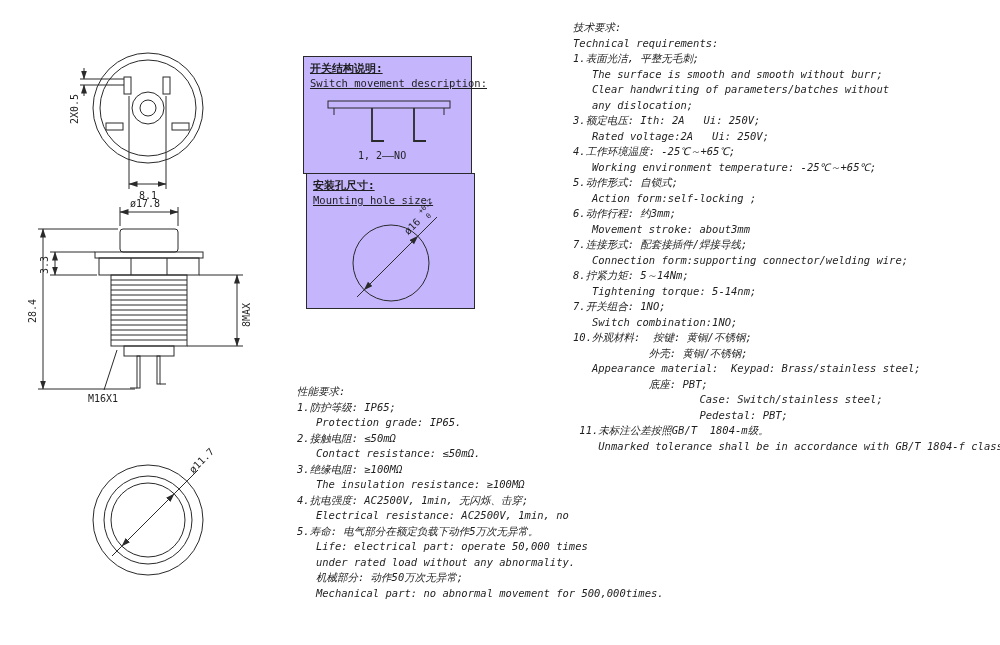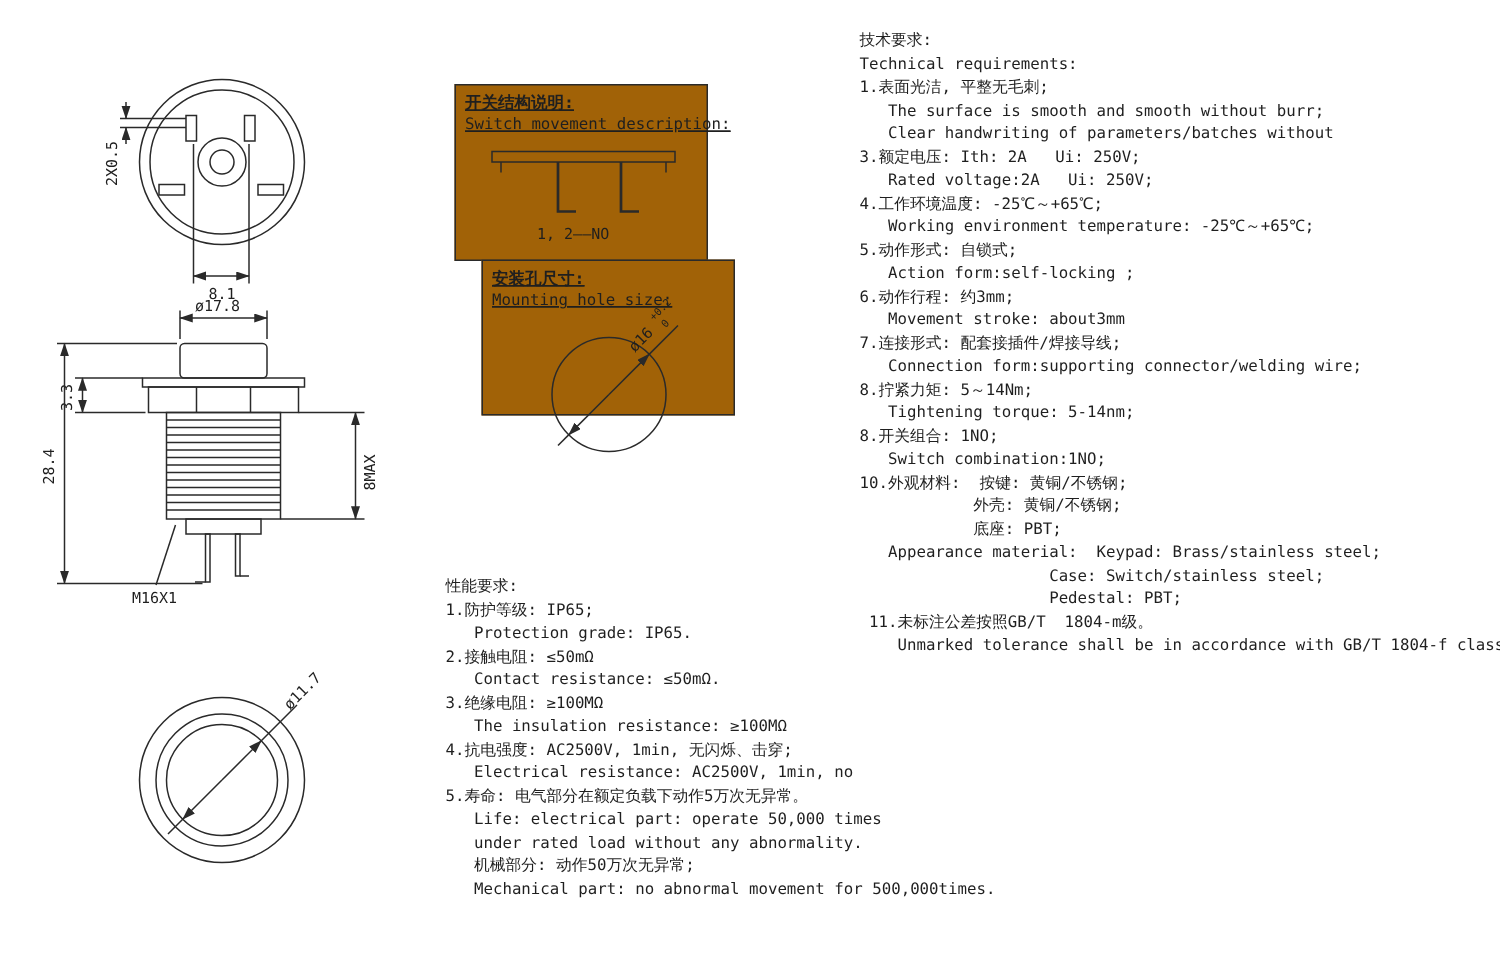--- a/index.html
+++ b/index.html
@@ -16,39 +16,38 @@
   .abs { position: absolute; }
   svg { overflow: visible; }
   svg text { font-family: "DejaVu Sans Mono", "Liberation Mono", monospace; fill: #1f1f1f; }
   .ln  { stroke: #2a2a2a; stroke-width: 1; fill: none; }
   .thick { stroke-width: 1.8; }
   .dim { font-size: 10px; }
   .tol { font-size: 7px; }
   .panel {
     position: absolute;
     border: 1px solid #2a2a2a;
-    background: #a16207;
+    background: #c4b5fd;
     padding: 4px 6px 0 6px;
-    text-decoration: underline;
   }
   .panel-title-zh {
     font-weight: bold;
     font-size: 11px;
     line-height: 15px;
     text-decoration: underline;
     white-space: pre;
   }
   .panel-title-en {
     font-size: 10.5px;
     line-height: 15px;
     text-decoration: underline;
     white-space: pre;
   }
   .text-block { position: absolute; font-size: 10.5px; }
-  .tline { line-height: 15.5px; height: 15.5px; white-space: pre; }
+  .tline { line-height: 15.5px; height: 15.5px; white-space: pre; font-style: italic; }
 </style>
 </head>
 <body>
 
 <div class="sheet">
 
   <svg class="abs" style="left:0;top:0" width="300" height="645" viewBox="0 0 300 645">
     <defs>
       <marker id="arr" markerWidth="12" markerHeight="8" refX="8.5" refY="3" orient="auto-start-reverse" markerUnits="userSpaceOnUse">
         <path d="M0,0 L9,3 L0,6 Z" fill="#2a2a2a"></path>
@@ -133,21 +132,21 @@
     <svg width="155" height="76" viewBox="0 0 155 76">
       <rect class="ln" x="18" y="10" width="122" height="7"></rect>
       <line class="ln" x1="24" y1="17" x2="24" y2="24"></line>
       <line class="ln" x1="134" y1="17" x2="134" y2="24"></line>
       <path class="ln thick" d="M62,17 V50 H74"></path>
       <path class="ln thick" d="M104,17 V50 H116"></path>
       <text class="dim" x="48" y="68">1, 2——NO</text>
     </svg>
   </div>
 
-  <div class="panel" style="left:321px; top:173px; width:169px; height:104px">
+  <div class="panel" style="left:306px; top:173px; width:169px; height:136px">
     <div class="panel-title-zh">安装孔尺寸:</div>
     <div class="panel-title-en">Mounting hole size:</div>
     <svg width="155" height="100" viewBox="0 0 155 100">
       <defs>
         <marker id="arr2" markerWidth="12" markerHeight="8" refX="8.5" refY="3" orient="auto-start-reverse" markerUnits="userSpaceOnUse">
           <path d="M0,0 L9,3 L0,6 Z" fill="#2a2a2a"></path>
         </marker>
       </defs>
       <circle class="ln" cx="78" cy="55" r="38"></circle>
       <line class="ln" x1="78" y1="55" x2="104.9" y2="28.1" marker-end="url(#arr2)"></line>
@@ -178,37 +177,38 @@
       <div class="tline">   机械部分: 动作50万次无异常;</div>
       <div class="tline">   Mechanical part: no abnormal movement for 500,000times.</div>
     </div>
 
   <div class="text-block" style="left:573px; top:20px; width:424px">
       <div class="tline">技术要求:</div>
       <div class="tline">Technical requirements:</div>
       <div class="tline">1.表面光洁, 平整无毛刺;</div>
       <div class="tline">   The surface is smooth and smooth without burr;</div>
       <div class="tline">   Clear handwriting of parameters/batches without</div>
+      <div class="tline">   any dislocation;</div>
       <div class="tline">3.额定电压: Ith: 2A   Ui: 250V;</div>
       <div class="tline">   Rated voltage:2A   Ui: 250V;</div>
       <div class="tline">4.工作环境温度: -25℃～+65℃;</div>
       <div class="tline">   Working environment temperature: -25℃～+65℃;</div>
       <div class="tline">5.动作形式: 自锁式;</div>
       <div class="tline">   Action form:self-locking ;</div>
       <div class="tline">6.动作行程: 约3mm;</div>
       <div class="tline">   Movement stroke: about3mm</div>
       <div class="tline">7.连接形式: 配套接插件/焊接导线;</div>
       <div class="tline">   Connection form:supporting connector/welding wire;</div>
       <div class="tline">8.拧紧力矩: 5～14Nm;</div>
       <div class="tline">   Tightening torque: 5-14nm;</div>
-      <div class="tline">8.开关组合: 1NO;</div>
+      <div class="tline">7.开关组合: 1NO;</div>
       <div class="tline">   Switch combination:1NO;</div>
       <div class="tline">10.外观材料:  按键: 黄铜/不锈钢;</div>
       <div class="tline">            外壳: 黄铜/不锈钢;</div>
+      <div class="tline">   Appearance material:  Keypad: Brass/stainless steel;</div>
       <div class="tline">            底座: PBT;</div>
-      <div class="tline">   Appearance material:  Keypad: Brass/stainless steel;</div>
       <div class="tline">                    Case: Switch/stainless steel;</div>
       <div class="tline">                    Pedestal: PBT;</div>
       <div class="tline"> 11.未标注公差按照GB/T  1804-m级。</div>
       <div class="tline">    Unmarked tolerance shall be in accordance with GB/T 1804-f class.</div>
     </div>
 
 </div>
 
 </body></html>

